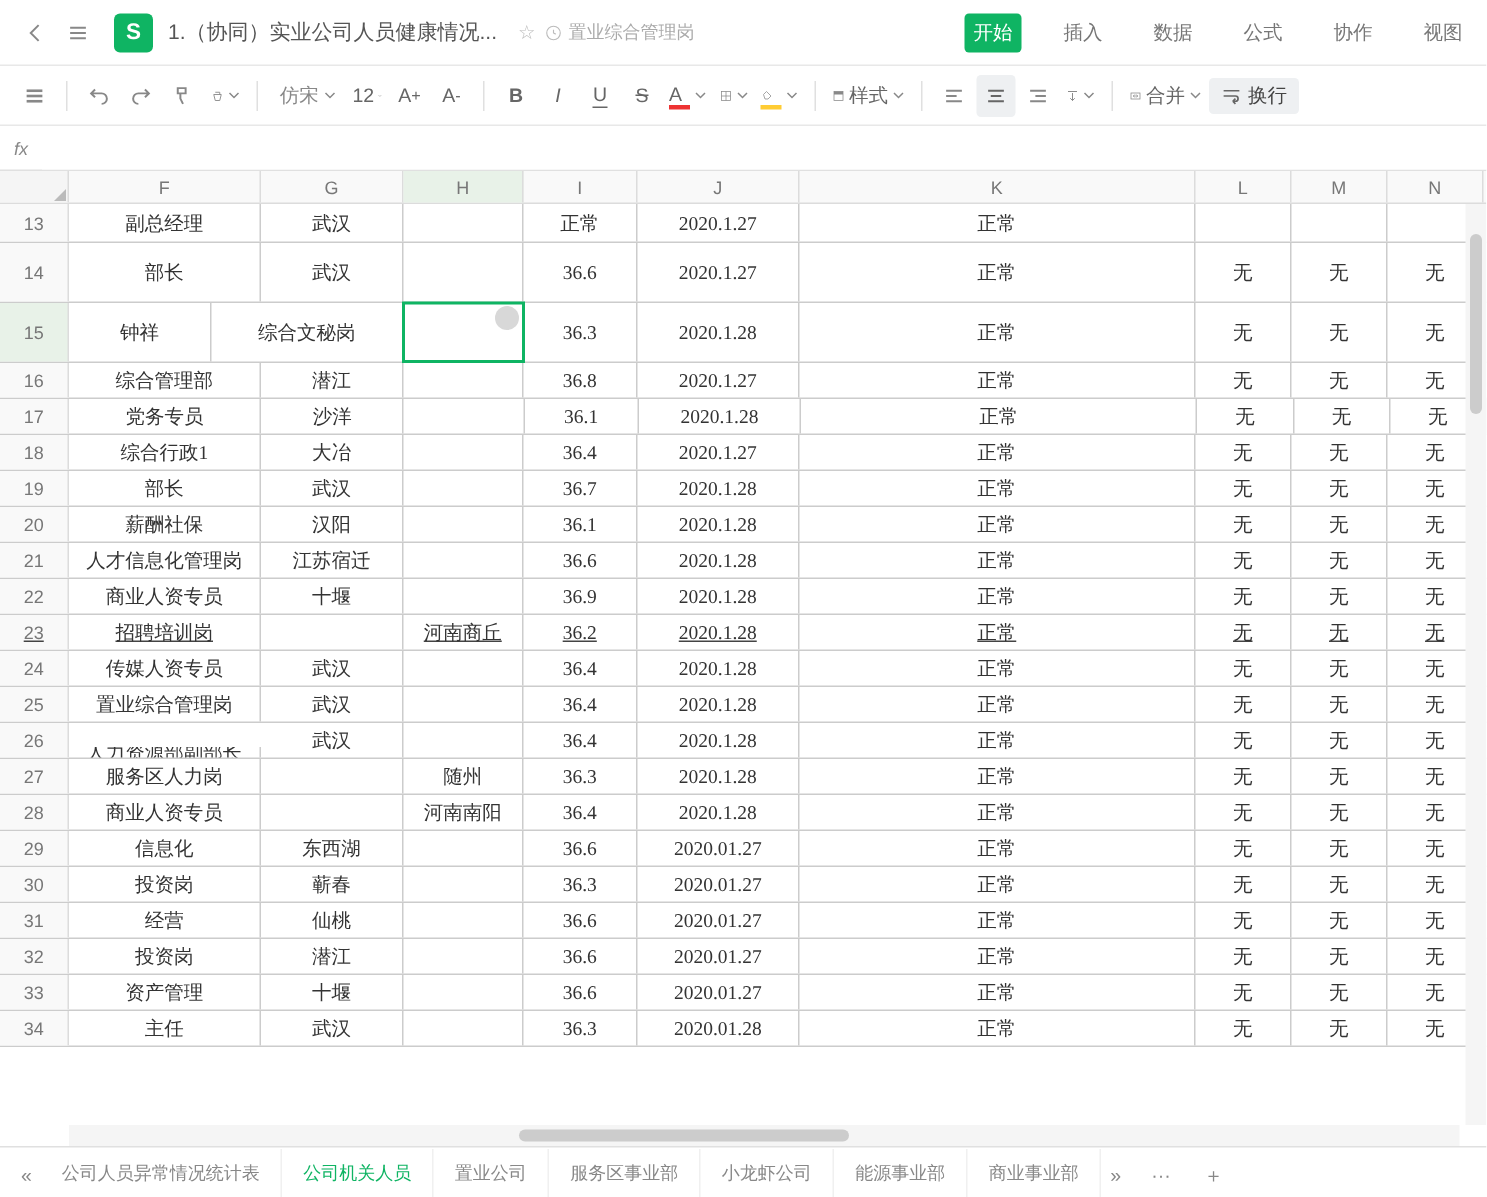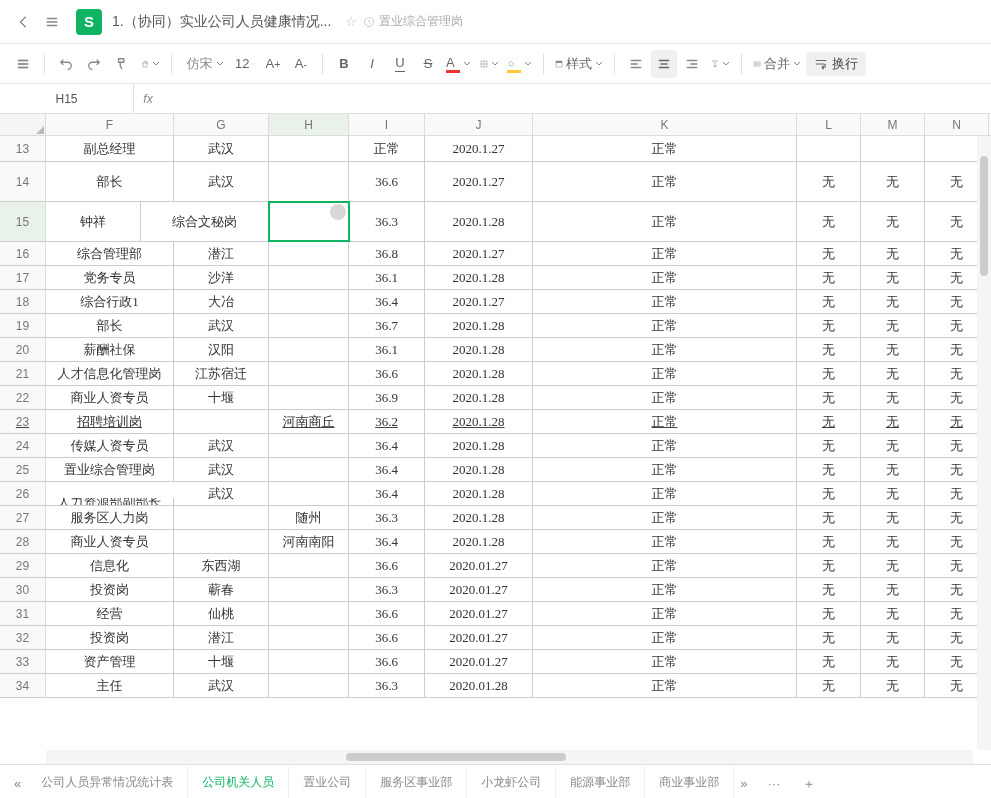--- a/index.html
+++ b/index.html
@@ -67,20 +67,28 @@
   <div class="app-icon">S</div>
   <div class="doc-title">1.（协同）实业公司人员健康情况...</div>
   <span class="star-icon">☆</span>
   <div class="autosave">
     <svg width="12" height="12" viewBox="0 0 16 16">
         <circle cx="8" cy="8" r="6" stroke="#bbb" fill="none"></circle>
         <path d="M8 5v3l2 1" stroke="#bbb" fill="none"></path>
       </svg>
     <span>置业综合管理岗</span>
   </div>
+  <div class="tabs" id="menu-tabs">
+      <div class="tab active">开始</div>
+      <div class="tab">插入</div>
+      <div class="tab">数据</div>
+      <div class="tab">公式</div>
+      <div class="tab">协作</div>
+      <div class="tab">视图</div>
+    </div>
 </div>
 
 <div class="toolbar">
   <div class="tb-btn">
       <svg width="14" height="14" viewBox="0 0 16 16">
         <rect x="2" y="3" width="12" height="2" fill="#888"></rect>
         <rect x="2" y="7" width="12" height="2" fill="#888"></rect>
         <rect x="2" y="11" width="12" height="2" fill="#888"></rect>
       </svg>
     </div>
@@ -207,21 +215,20 @@
     </div>
   <div class="wrap-btn">
       <svg width="14" height="14" viewBox="0 0 16 16">
         <path d="M2 4h12M2 8h9a2 2 0 0 1 0 4H9m0 0 2-2m-2 2 2 2" stroke="#666" fill="none" stroke-width="1.3"></path>
       </svg>
       <span>换行</span>
     </div>
 </div>
 
 <div class="namebox">
-  <div class="cell-name">H15</div>
   <div class="fx">fx</div>
   <input class="formula-input" style="">
 </div>
 
 <div class="grid-wrap">
   <div class="col-headers">
     <div class="corner">
         <svg viewBox="0 0 8 8">
           <path d="M8 0v8H0z"></path>
         </svg>
@@ -282,21 +289,21 @@
         <div class="cell" style="width: 128px;">综合管理部</div>
         <div class="cell" style="width: 95px;">潜江</div>
         <div class="cell" style="width: 80px;"></div>
         <div class="cell" style="width: 76px;">36.8</div>
         <div class="cell" style="width: 108px;">2020.1.27</div>
         <div class="cell" style="width: 264px;">正常</div>
         <div class="cell" style="width: 64px;">无</div>
         <div class="cell" style="width: 64px;">无</div>
         <div class="cell" style="width: 64px;">无</div>
       </div>
-      <div class="row" style="height: 24px;">
+      <div class="row" style="height: 24px; justify-content: space-between;">
         <div class="rh">17</div>
         <div class="cell" style="width: 128px;">党务专员</div>
         <div class="cell" style="width: 95px;">沙洋</div>
         <div class="cell" style="width: 80px;"></div>
         <div class="cell" style="width: 76px;">36.1</div>
         <div class="cell" style="width: 108px;">2020.1.28</div>
         <div class="cell" style="width: 264px;">正常</div>
         <div class="cell" style="width: 64px;">无</div>
         <div class="cell" style="width: 64px;">无</div>
         <div class="cell" style="width: 64px;">无</div>

